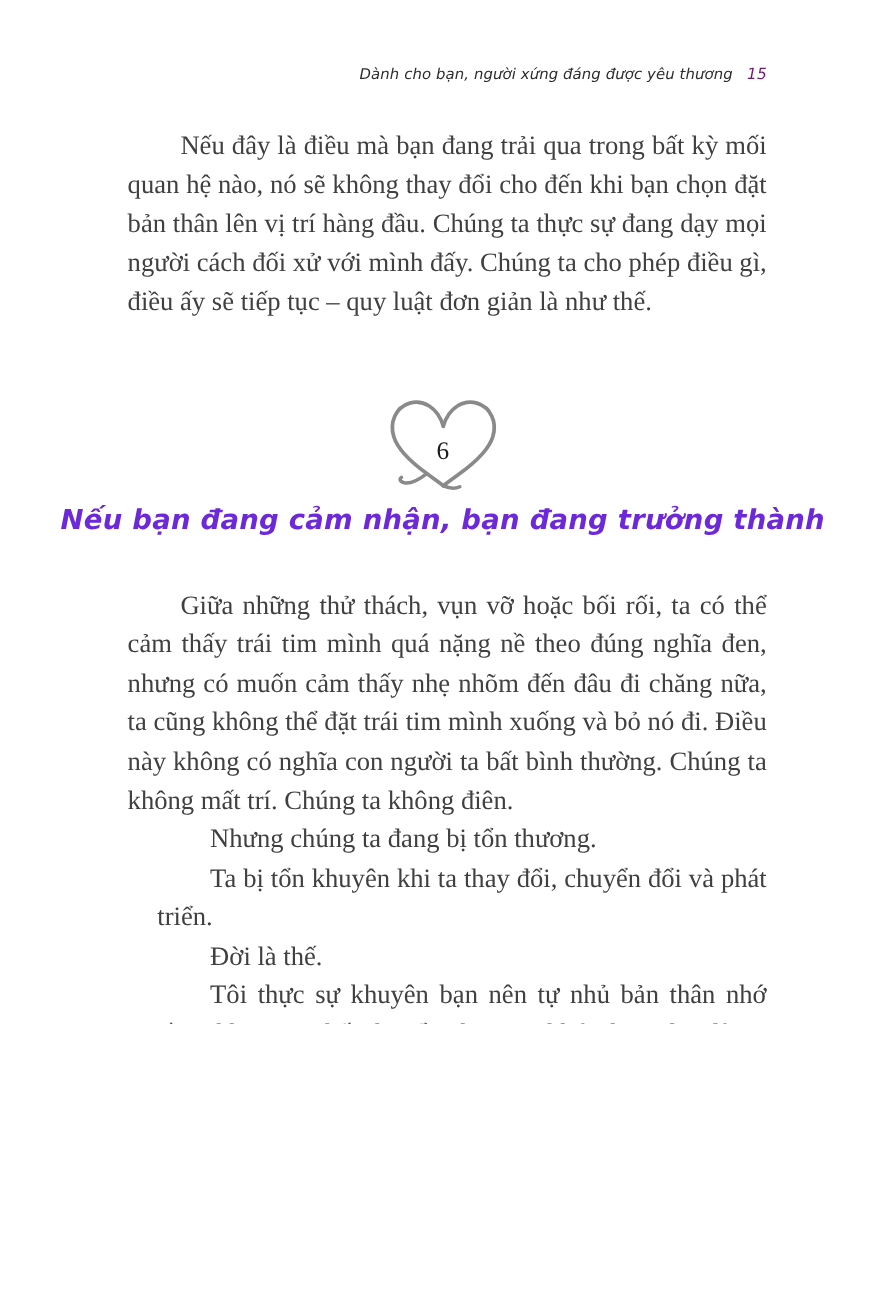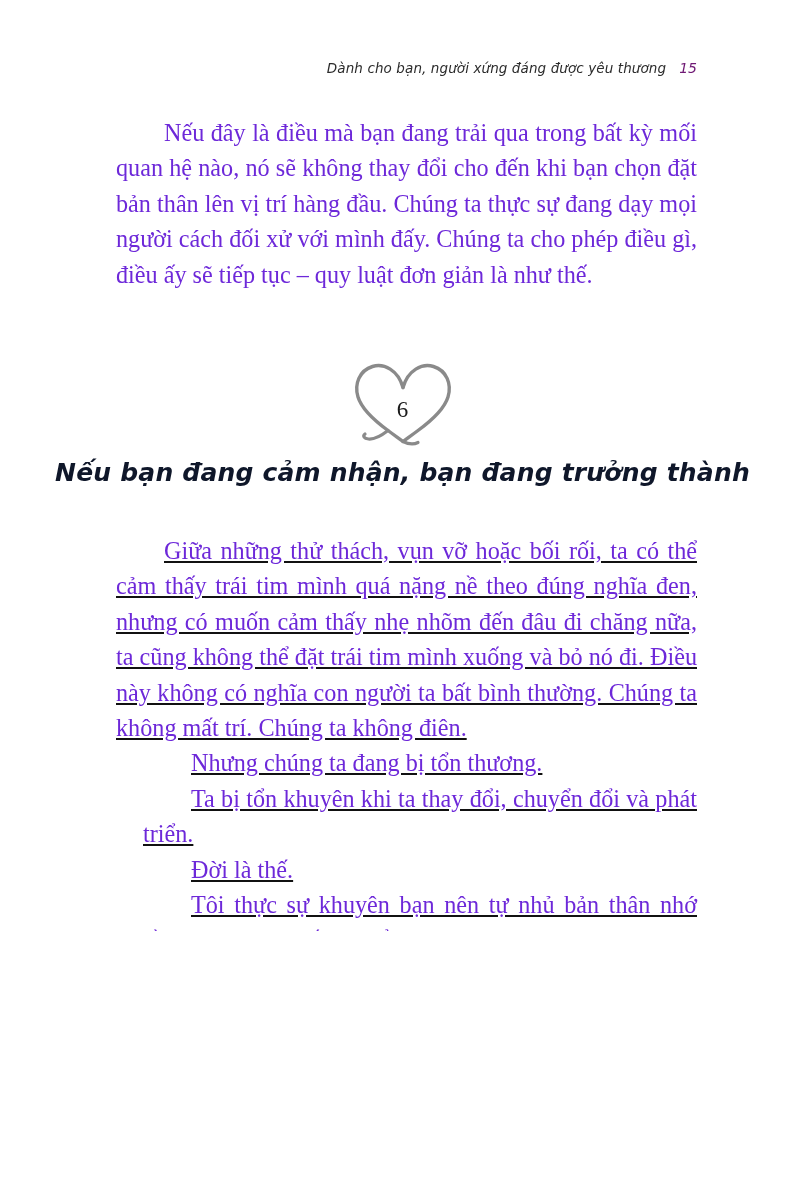--- a/index.html
+++ b/index.html
@@ -55,21 +55,21 @@
     width: 581px;
   }
 
   p.para {
     margin: 0;
     text-align: justify;
     text-justify: inter-word;
     font-size: 24.2px;
     line-height: 35.4px;
     text-indent: 48px;
-    color: #6d28d9;
+    color: #404040;
     hyphens: none;
   }
 
   
   .textblock-lower p.para + p.para {
     margin-top: 0;
     margin-left: 27px;
   }
 
   
@@ -115,31 +115,30 @@
     position: absolute;
     left: 0;
     top: 458px;
     width: 805px;
     text-align: center;
     font-family: "DejaVu Sans", sans-serif;
     font-style: italic;
     font-weight: bold;
     font-size: 25px;
     letter-spacing: 0.2px;
-    color: #0f172a;
+    color: #6d28d9;
     white-space: nowrap;
   }
 
   
   .textblock-lower {
     position: absolute;
     left: 116px;
     top: 533px;
     width: 581px;
-    text-decoration: underline;
   }
 </style>
 </head>
 <body>
 
 <div class="page">
 
   <div class="running-head">
     <span class="running-head-title">Dành cho bạn, người xứng đáng được yêu thương</span>
     <span class="running-head-folio">15</span>

